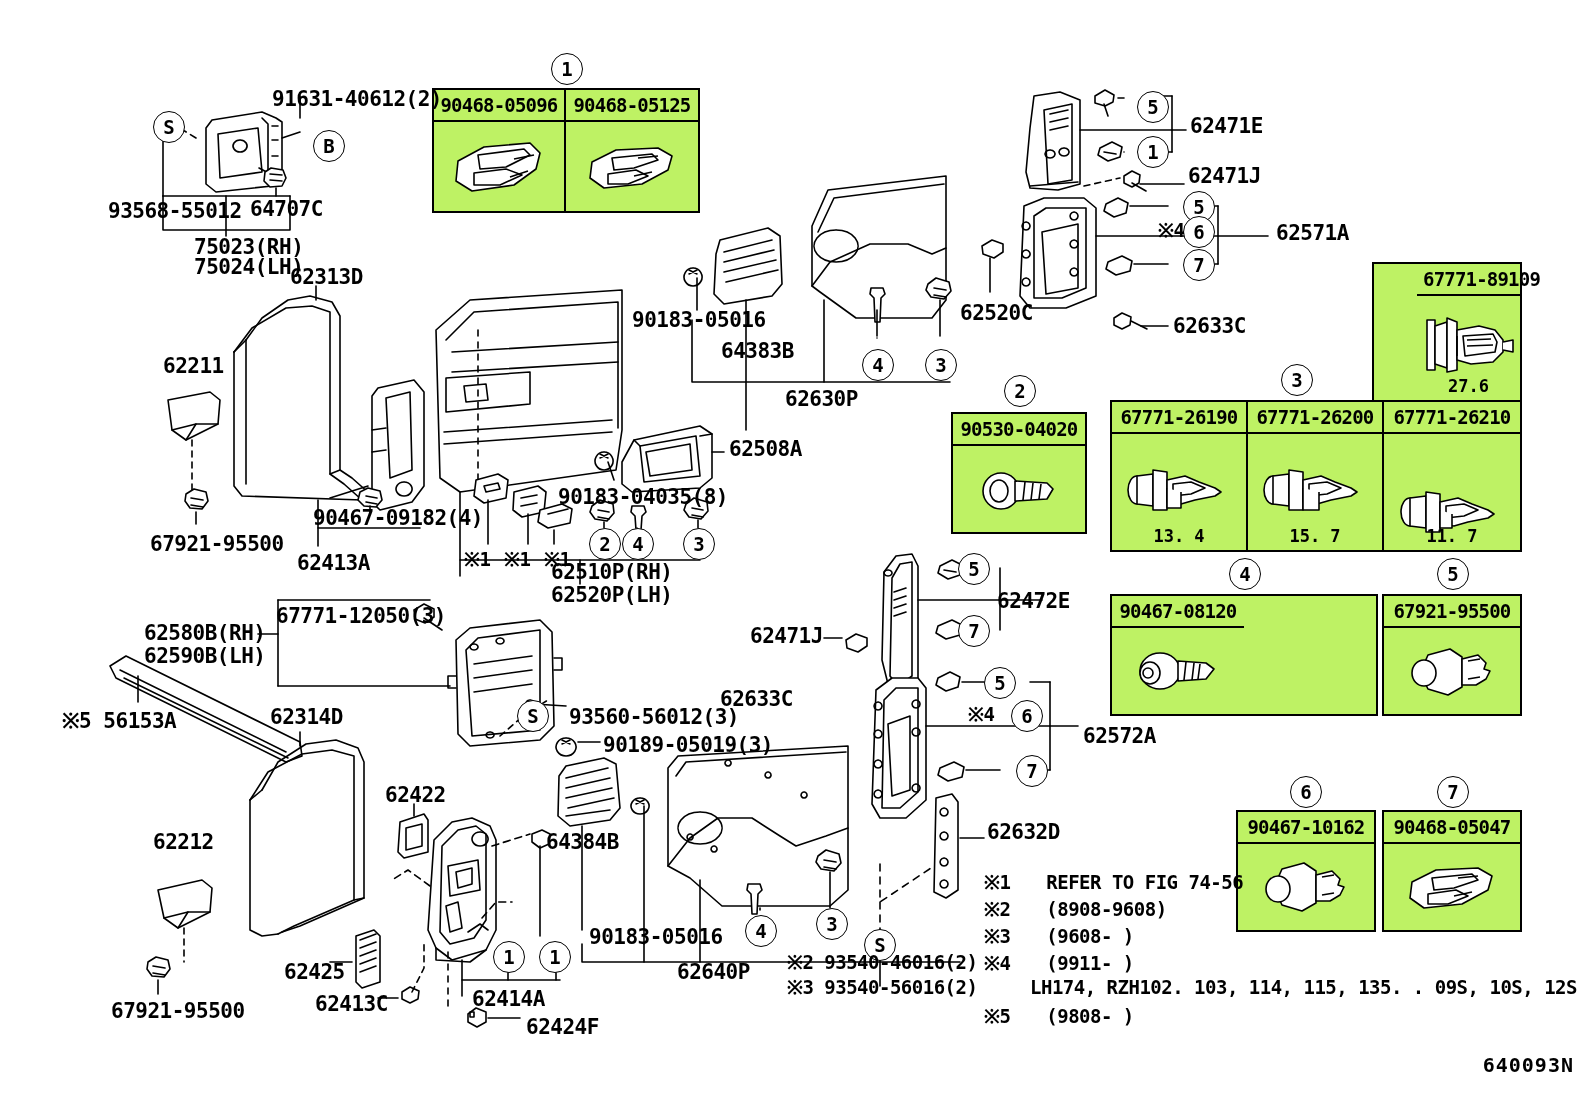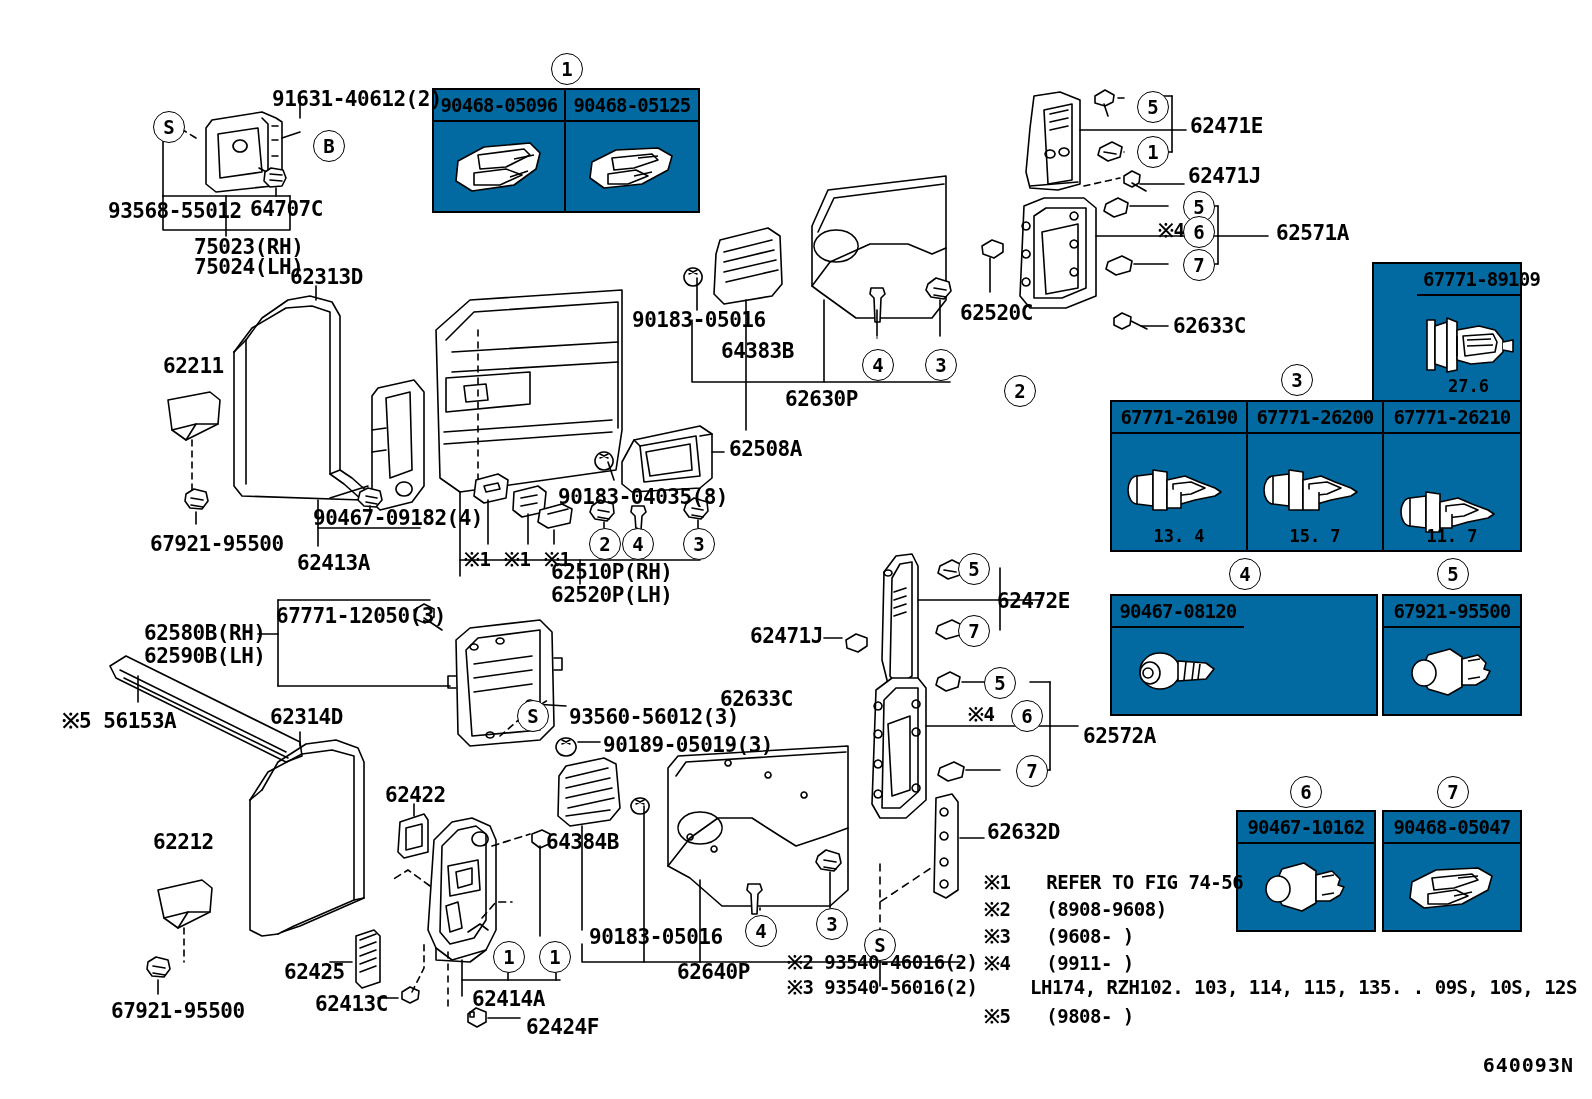--- a/index.html
+++ b/index.html
@@ -6,21 +6,21 @@
   body{font-family:"DejaVu Sans Mono","Liberation Mono",monospace;color:#000;}
   #sheet{position:relative;width:1592px;height:1099px;overflow:hidden;background:#fff;}
   .lbl{position:absolute;font-family:"DejaVu Sans Mono","Liberation Mono",monospace;
        font-weight:bold;font-size:21px;letter-spacing:-0.5px;white-space:nowrap;line-height:1.05;}
   .lbl.s{font-size:19px;}
   .note{position:absolute;font-family:"DejaVu Sans Mono","Liberation Mono",monospace;
         font-weight:bold;font-size:19px;white-space:nowrap;letter-spacing:-0.5px;}
   .circ{position:absolute;border:1.6px solid #000;border-radius:50%;
         width:30px;height:30px;display:flex;align-items:center;justify-content:center;
         font-family:"DejaVu Sans Mono","Liberation Mono",monospace;font-size:19px;font-weight:bold;background:#fff;}
-  .tbl{position:absolute;border:2px solid #000;background:#0369a1;box-sizing:border-box;display:flex;}
+  .tbl{position:absolute;border:2px solid #000;background:#bef264;box-sizing:border-box;display:flex;}
   .tcell{box-sizing:border-box;display:flex;flex-direction:column;border-right:2px solid #000;}
   .tcell:last-child{border-right:none;}
   .thead{border-bottom:2px solid #000;text-align:center;font-weight:bold;
          font-family:"DejaVu Sans Mono","Liberation Mono",monospace;font-size:19px;
          padding:4px 6px;letter-spacing:-0.8px;white-space:nowrap;}
   .tbody{flex:1;position:relative;display:flex;align-items:center;justify-content:center;}
   .dim{position:absolute;bottom:4px;left:0;right:0;text-align:center;font-size:17px;font-weight:bold;
        font-family:"DejaVu Sans Mono","Liberation Mono",monospace;}
   svg{display:block;overflow:visible;}
   .dn{position:absolute;right:18px;bottom:22px;font-size:20px;font-weight:bold;letter-spacing:1px;
@@ -374,20 +374,35 @@
           <path d="M10,24 L34,12 L76,10 L90,18 L86,32 L60,46 L22,50 L8,40 Z"></path>
           <path d="M30,20 L70,16 L76,22 L52,30 L32,32 Z"></path>
           <path d="M26,36 L54,32 L66,38 L46,46 L26,46 Z"></path>
           <path d="M56,20 L76,18 M52,38 L70,34"></path>
         </g>
           </svg>
       </div>
     </div>
   </div>
 
+  <div class="tbl" style="left:951px;top:412px;width:136px;height:122px;">
+    <div class="tcell" style="width:100%;">
+      <div class="thead">90530-04020</div>
+      <div class="tbody">
+        <svg width="100" height="56" viewBox="0 0 100 56">
+            <g fill="#fff" stroke="#000" stroke-width="1.6" stroke-linejoin="round">
+          <ellipse cx="32" cy="30" rx="18" ry="18"></ellipse>
+          <ellipse cx="30" cy="30" rx="9" ry="11"></ellipse>
+          <path d="M46,20 L78,22 L84,28 L78,38 L46,40 Z"></path>
+          <path d="M56,21 L54,39 M64,22 L62,39 M72,23 L70,38"></path>
+        </g>
+          </svg>
+      </div>
+    </div>
+  </div>
 
   <div class="tbl" style="left:1372px;top:262px;width:150px;height:140px;padding-left:43px;">
     <div class="tcell" style="width:100%;">
       <div class="thead">67771-89109</div>
       <div class="tbody">
         <svg width="120" height="72" viewBox="0 0 120 72">
             <g fill="#fff" stroke="#000" stroke-width="1.6" stroke-linejoin="round">
           <path d="M18,8 L26,8 L26,58 L18,58 Z"></path>
           <path d="M26,14 L38,10 L38,56 L26,52 Z"></path>
           <path d="M38,6 L48,10 L48,58 L38,60 Z"></path>

